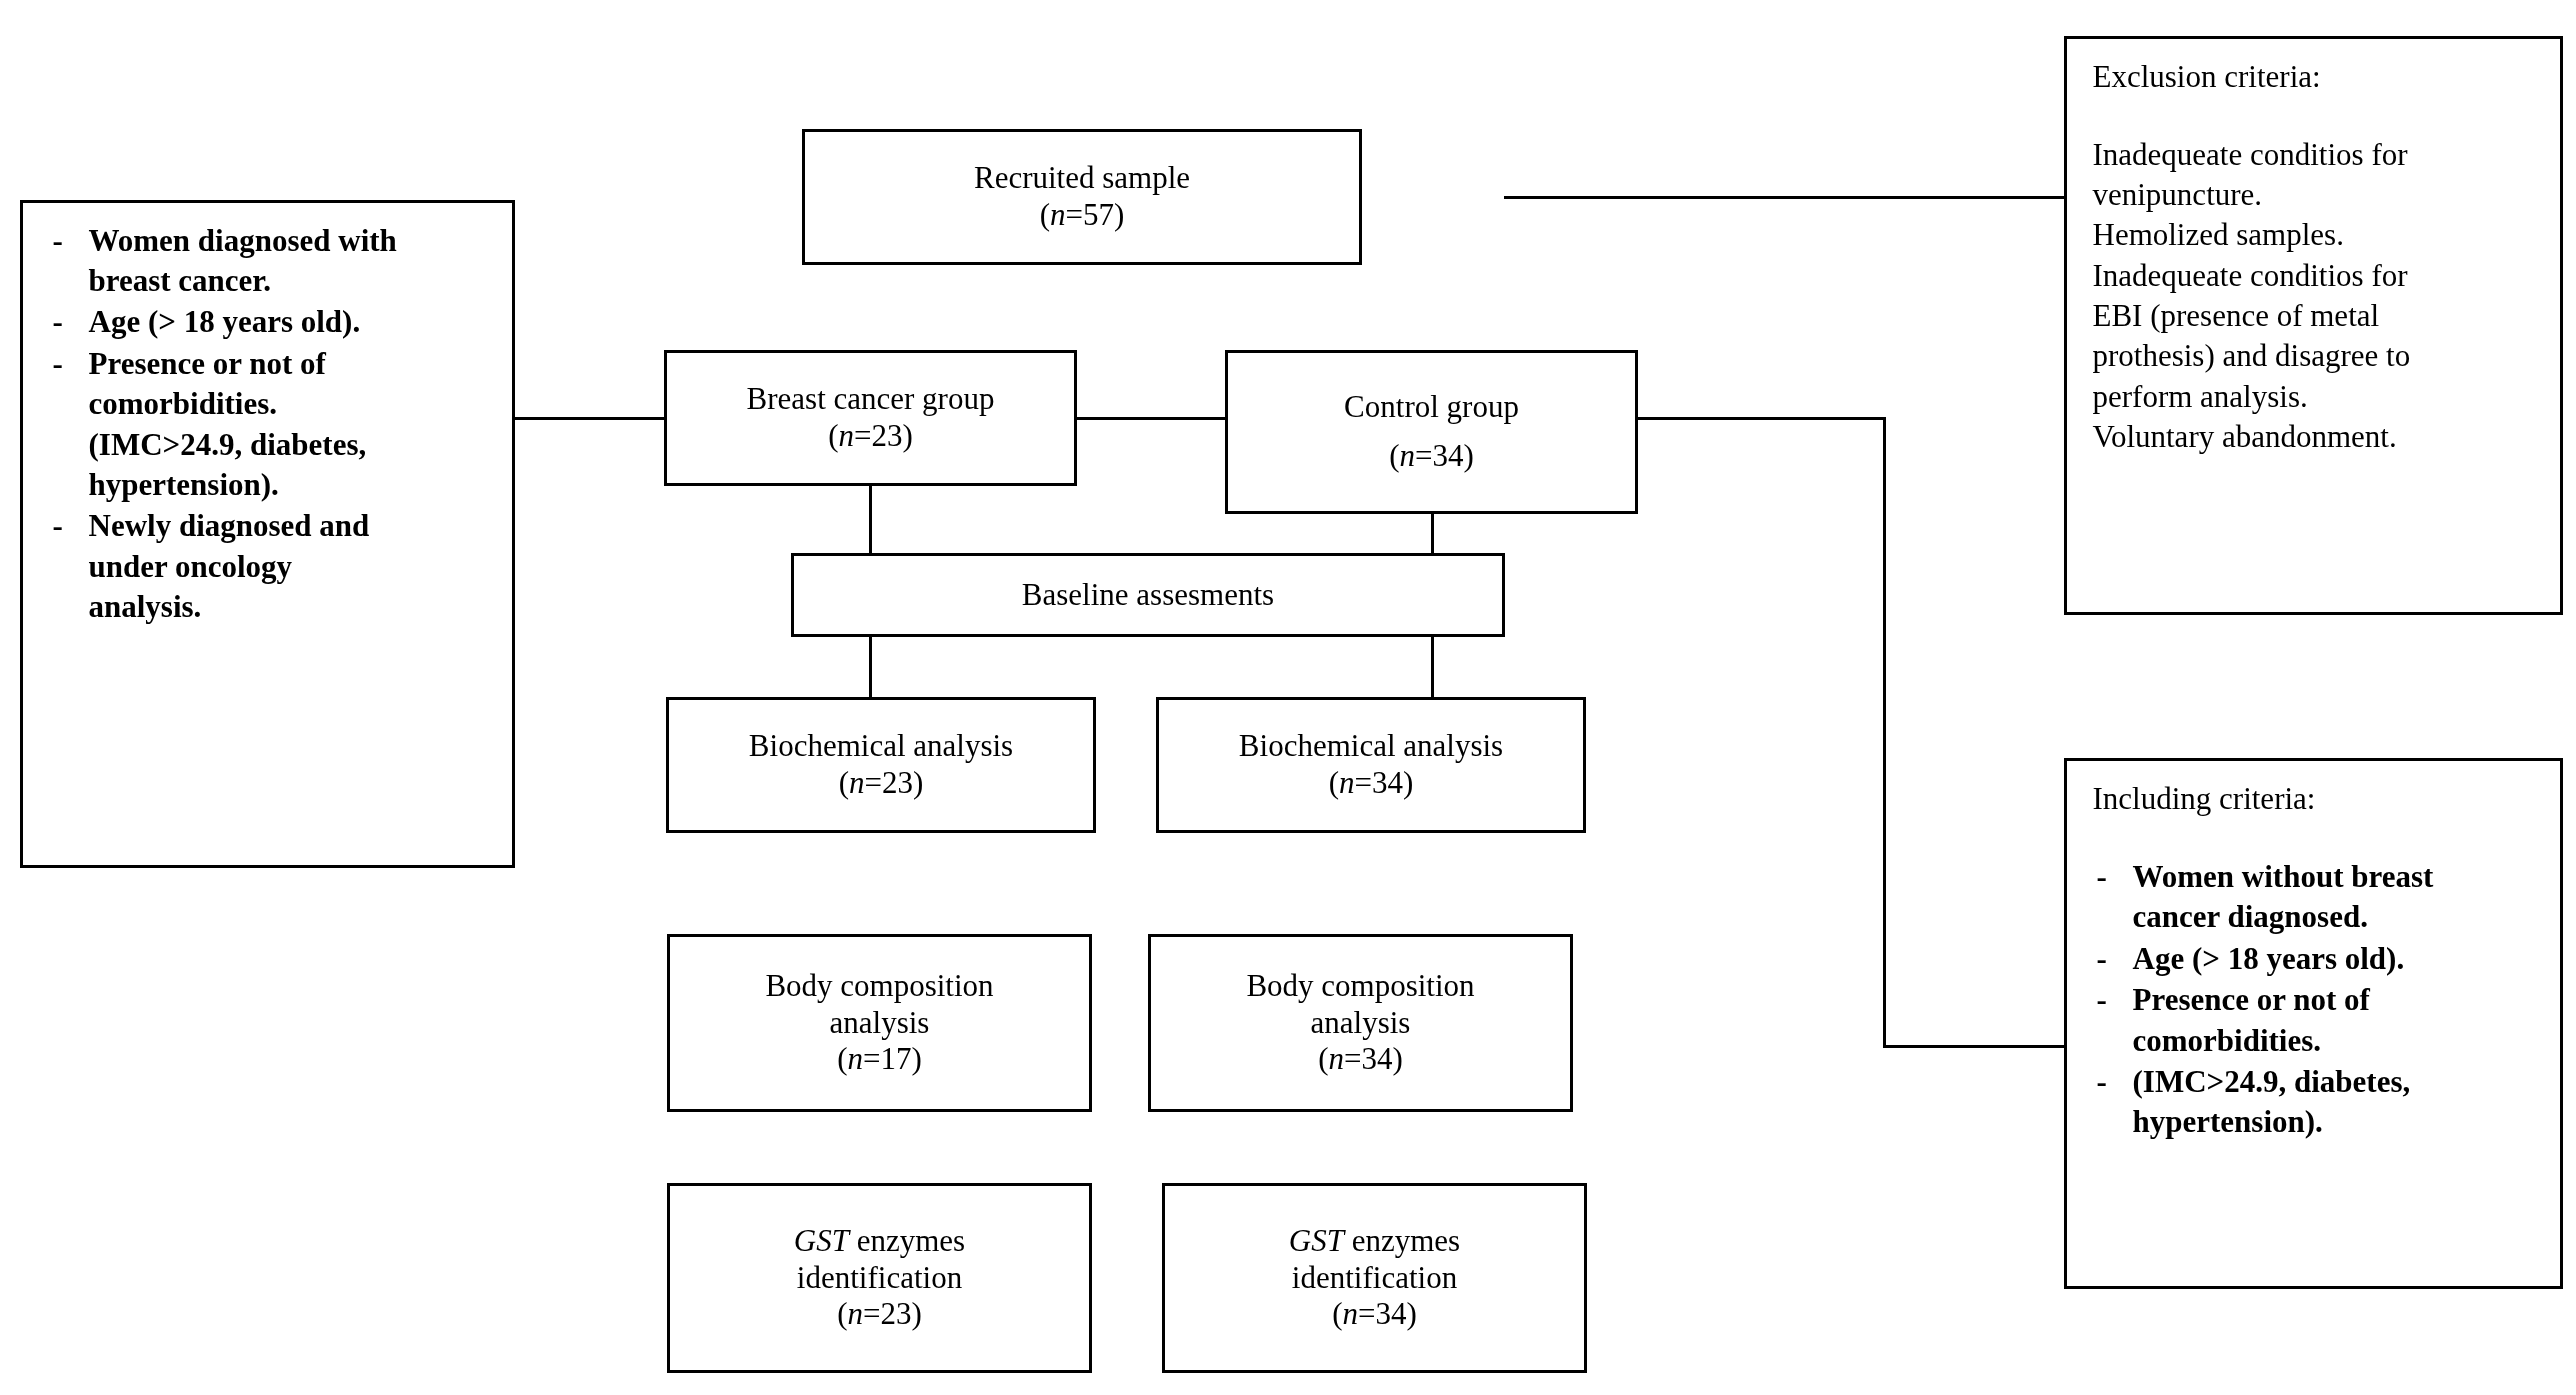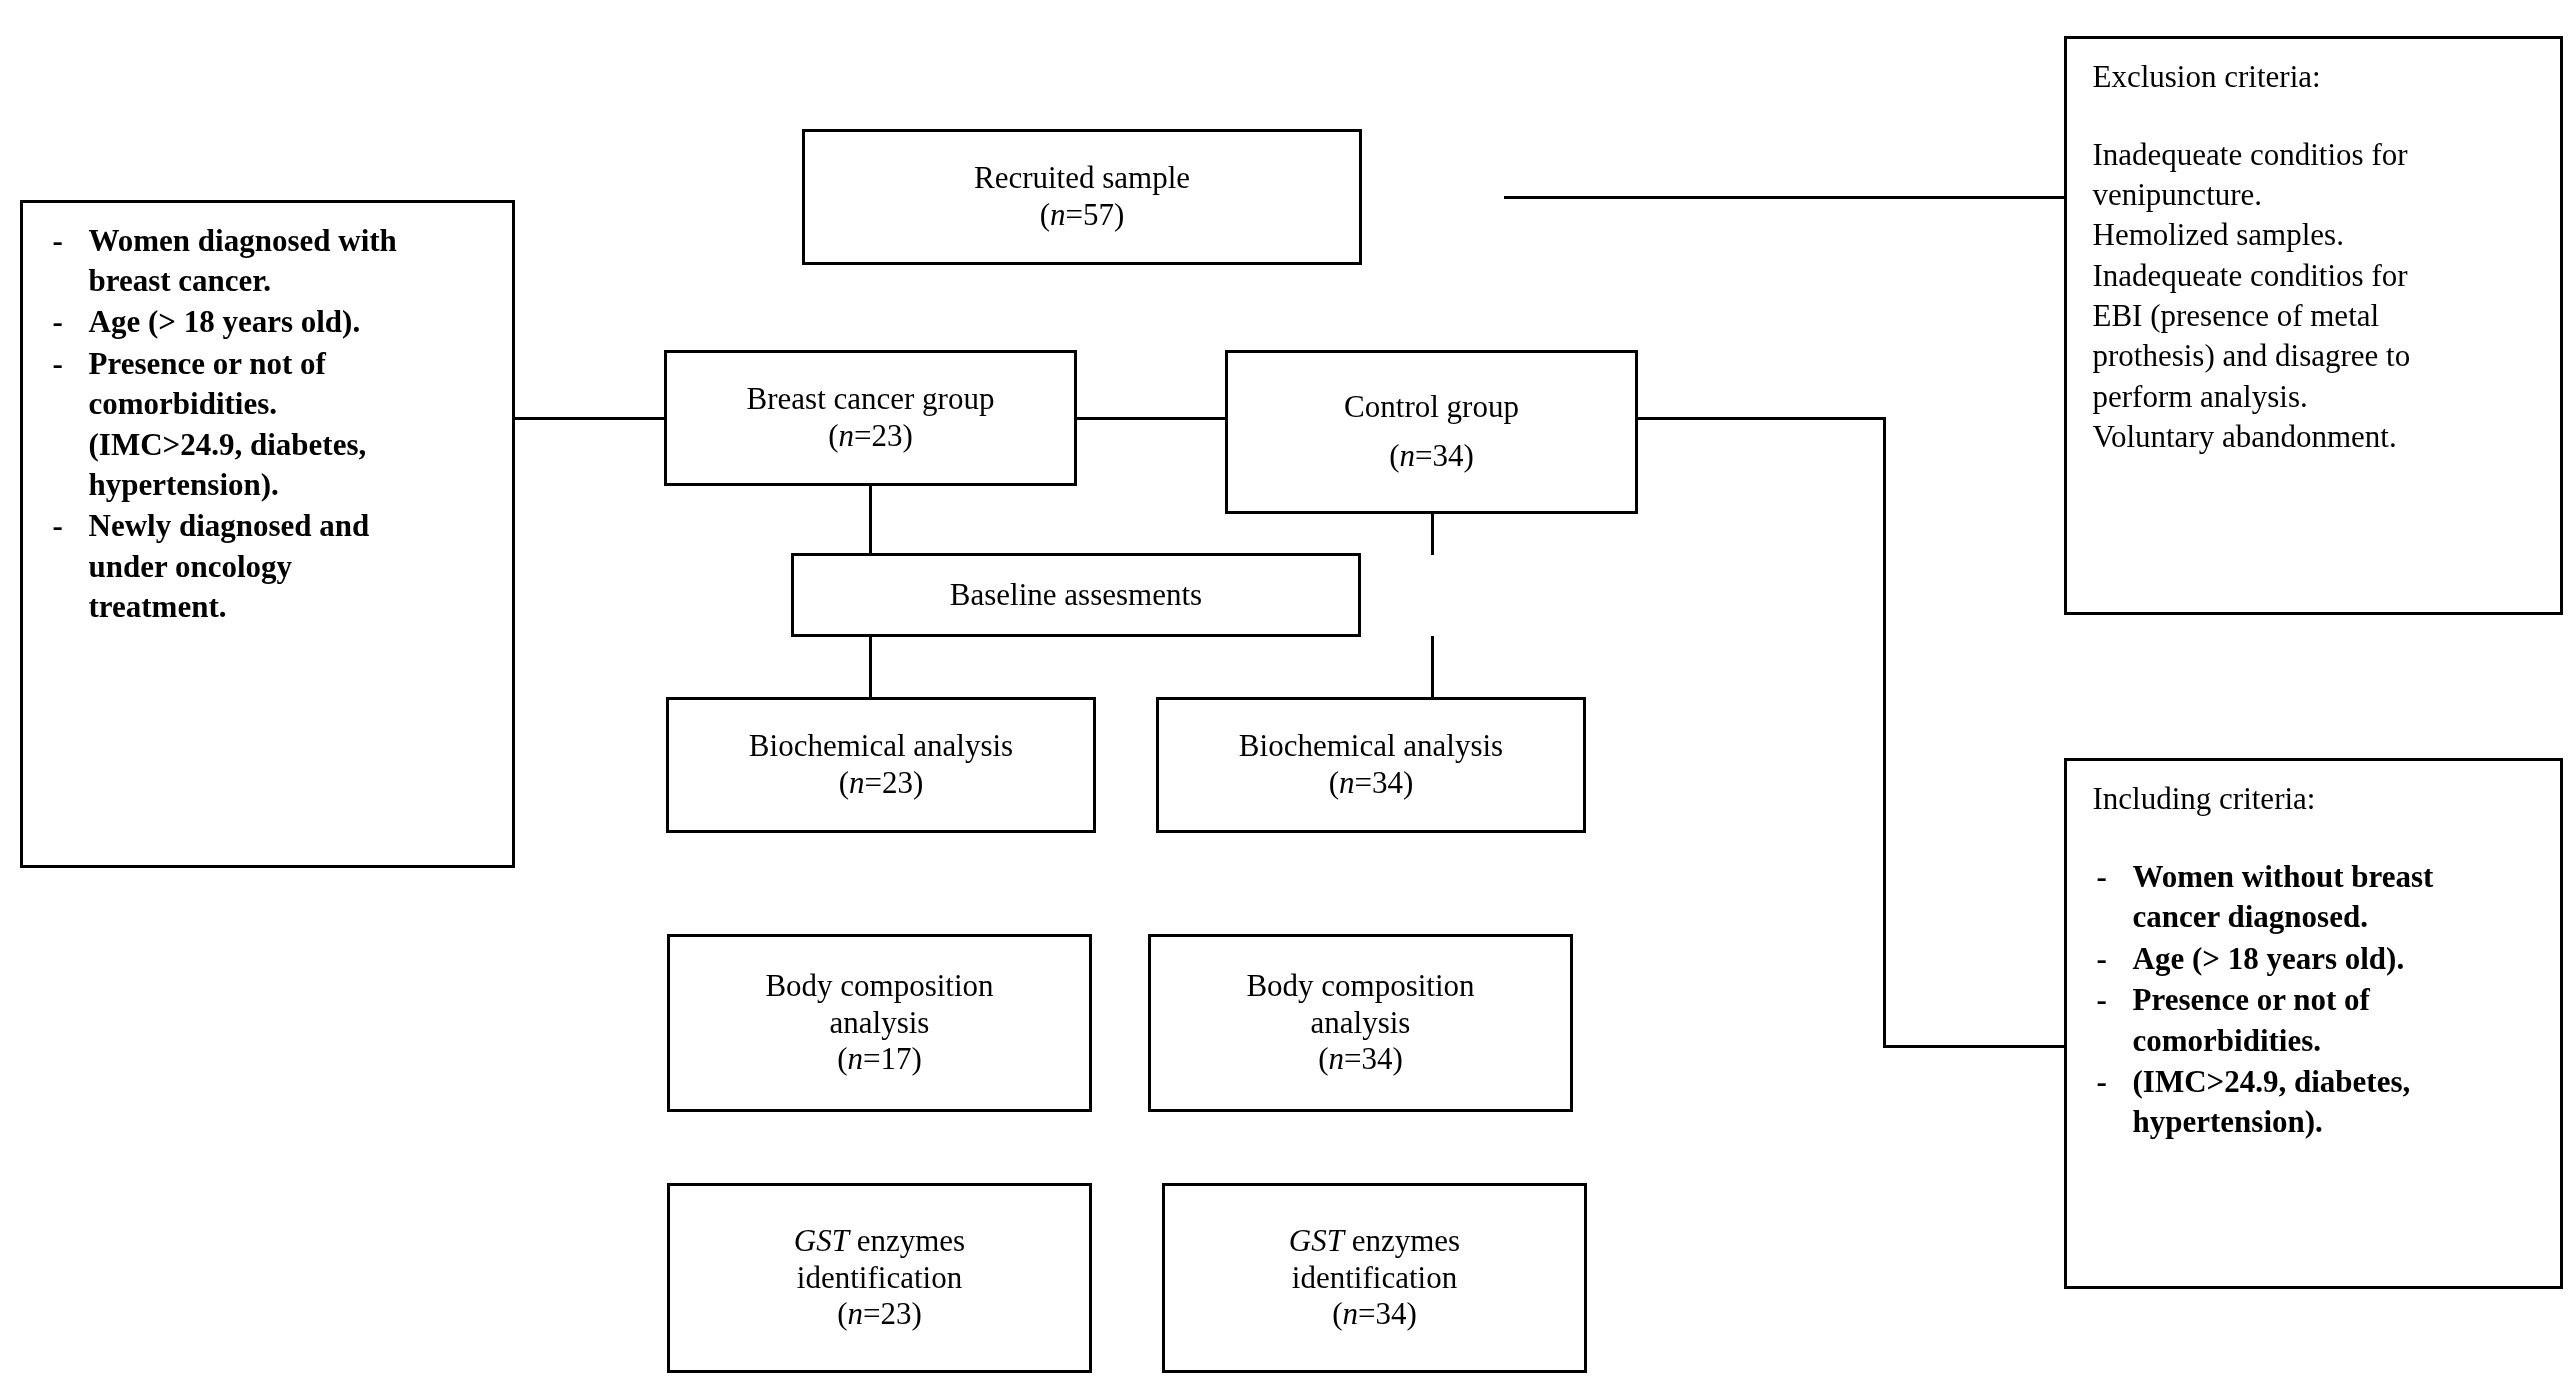--- a/index.html
+++ b/index.html
@@ -30,21 +30,21 @@
   }
   .box .line {
     display: block;
     white-space: nowrap;
   }
   
   .flowbox { font-size: 31px; }
   #box-recruited  { left: 802px; top: 129px;  width: 560px; height: 136px; }
   #box-bcgroup    { left: 664px;  top: 350px;  width: 413px;  height: 136px; }
   #box-control    { left: 1225px; top: 350px;  width: 413px;  height: 164px; gap: 12px; }
-  #box-baseline   { left: 791px; top: 553px;  width: 570px; height: 84px; }
+  #box-baseline   { left: 791px; top: 553px;  width: 714px; height: 84px; }
   #box-biochem-l  { left: 666px;  top: 697px; width: 430px;  height: 136px; }
   #box-biochem-r  { left: 1156px; top: 697px; width: 430px;  height: 136px; }
   #box-bodycomp-l { left: 667px;  top: 934px; width: 425px;  height: 178px; }
   #box-bodycomp-r { left: 1148px; top: 934px; width: 425px;  height: 178px; }
   #box-gst-l      { left: 667px;  top: 1183px; width: 425px;  height: 190px; }
   #box-gst-r      { left: 1162px; top: 1183px; width: 425px;  height: 190px; }
 
   
   .panel {
     position: absolute;
@@ -173,21 +173,21 @@
       </li>
       <li>
         <span class="sub-line">Presence or not of</span>
         <span class="sub-line">comorbidities.</span>
         <span class="sub-line">(IMC&gt;24.9, diabetes,</span>
         <span class="sub-line">hypertension).</span>
       </li>
       <li>
         <span class="sub-line">Newly diagnosed and</span>
         <span class="sub-line">under oncology</span>
-        <span class="sub-line">treatment.</span>
+        <span class="sub-line">analysis.</span>
       </li>
     </ul>
   </div>
 
   <div class="panel" id="panel-exclusion">
     <span class="panel-title">Exclusion criteria:</span>
     <div>
       <span class="plain-line">Inadequeate conditios for</span>
       <span class="plain-line">venipuncture.</span>
       <span class="plain-line">Hemolized samples.</span>

